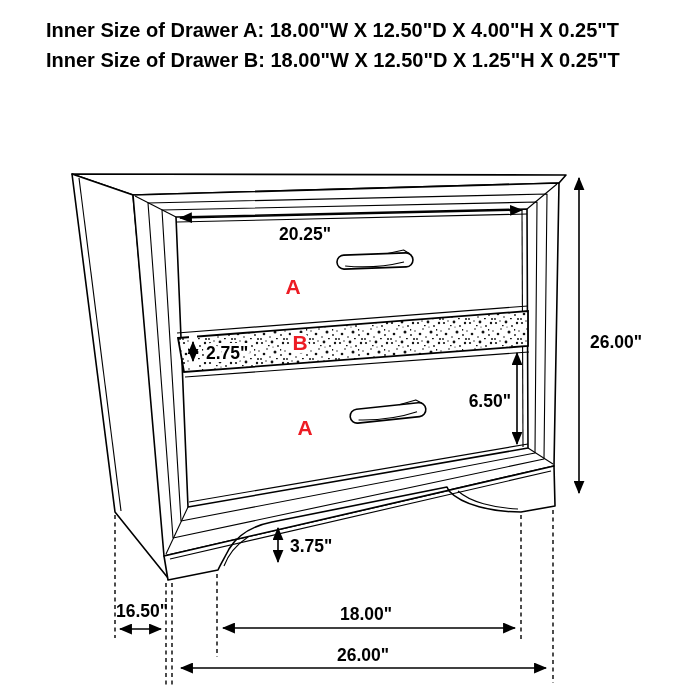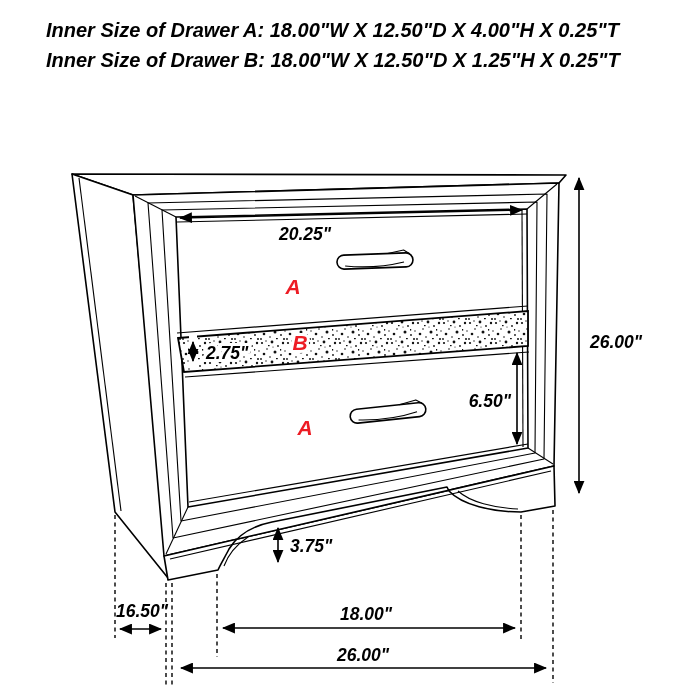--- a/index.html
+++ b/index.html
@@ -1,17 +1,17 @@
 <!DOCTYPE html>
 <html><head>
 <meta charset="utf-8">
 <style>
   html,body{margin:0;padding:0;background:#fff;}
   .page{position:relative;width:700px;height:700px;background:#ffffff;overflow:hidden;
-        font-family:"Liberation Sans", sans-serif;font-style:italic;}
+        font-family:"Liberation Sans", sans-serif;}
   svg{position:absolute;left:0;top:0;}
   .ln-thin{stroke:#000;stroke-width:1.1;fill:none;stroke-linejoin:round;}
   .face{fill:#ffffff;stroke:#000;stroke-width:1.6;stroke-linejoin:round;}
   .dash{stroke:#000;stroke-width:1.4;fill:none;stroke-dasharray:4 3.5;}
   .dim{stroke:#000;stroke-width:1.6;fill:none;}
   .dim-halo{stroke:#fff;stroke-width:8;fill:none;}
   .dimtxt{font-family:"Liberation Sans", sans-serif;font-weight:bold;font-size:17.5px;fill:#000;}
   .halo{paint-order:stroke;stroke:#fff;stroke-width:6;}
   .redtxt{font-family:"Liberation Sans", sans-serif;font-weight:bold;font-size:21px;}
   .hdr{font-family:"Liberation Sans", sans-serif;font-weight:bold;font-size:20px;fill:#000;}

